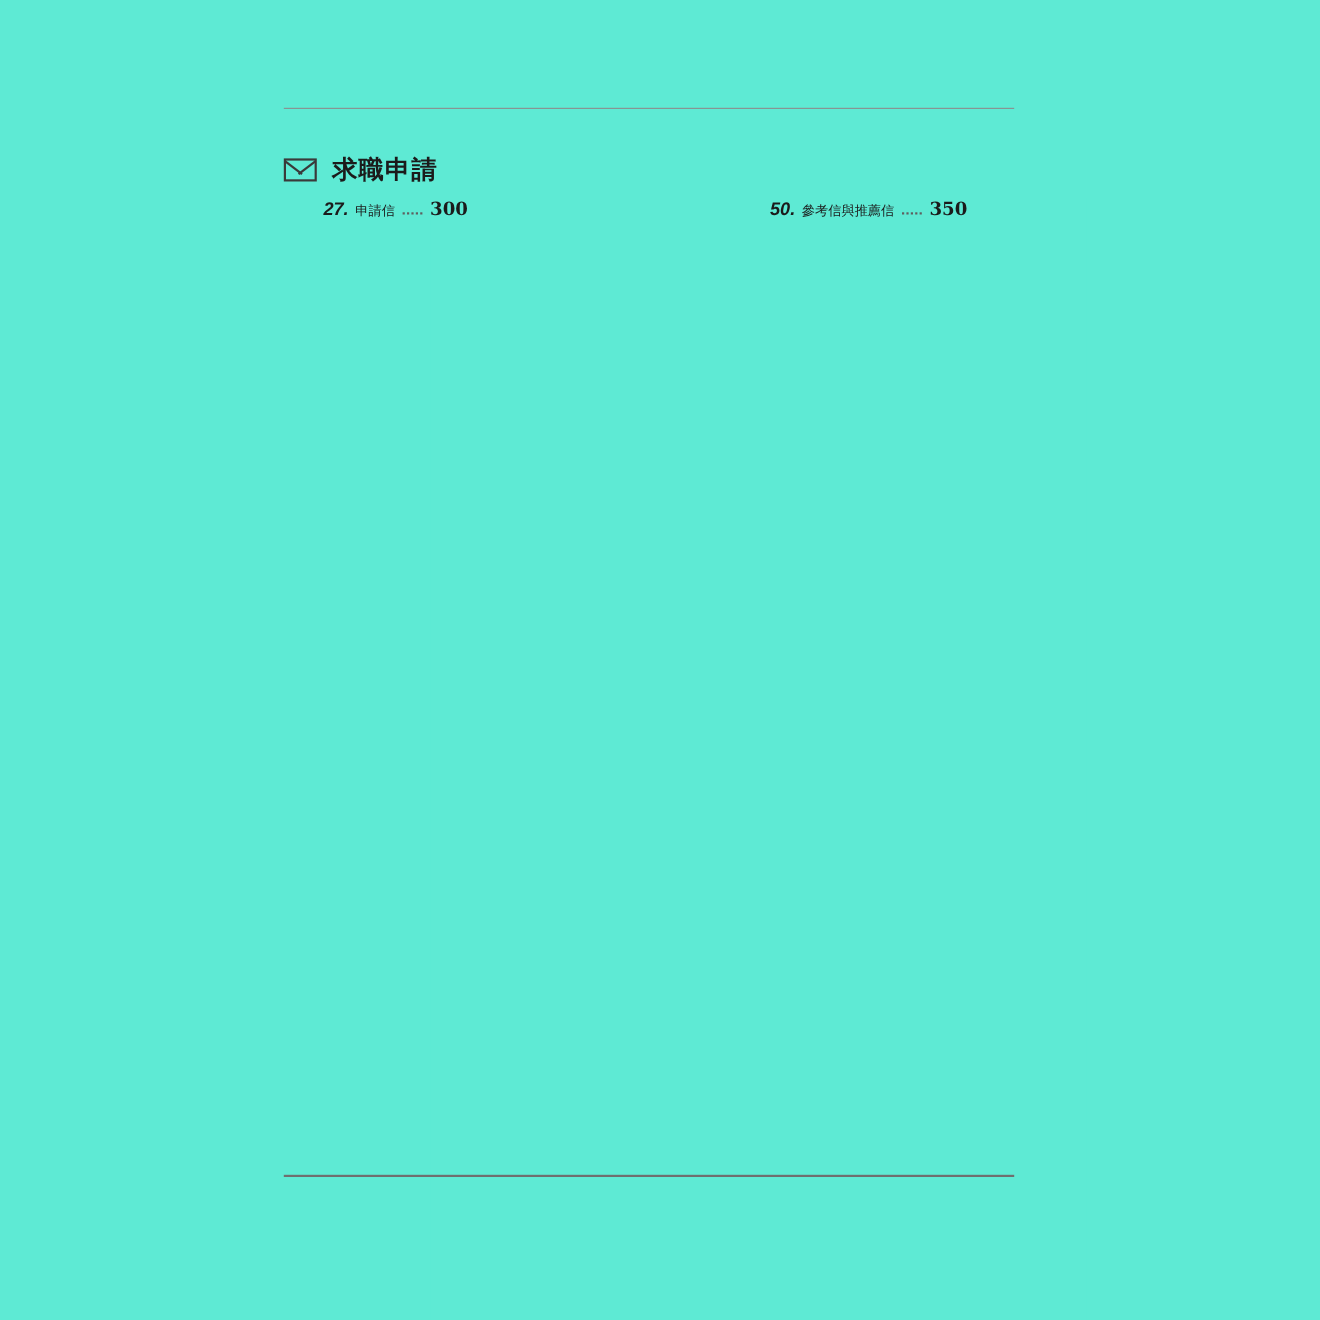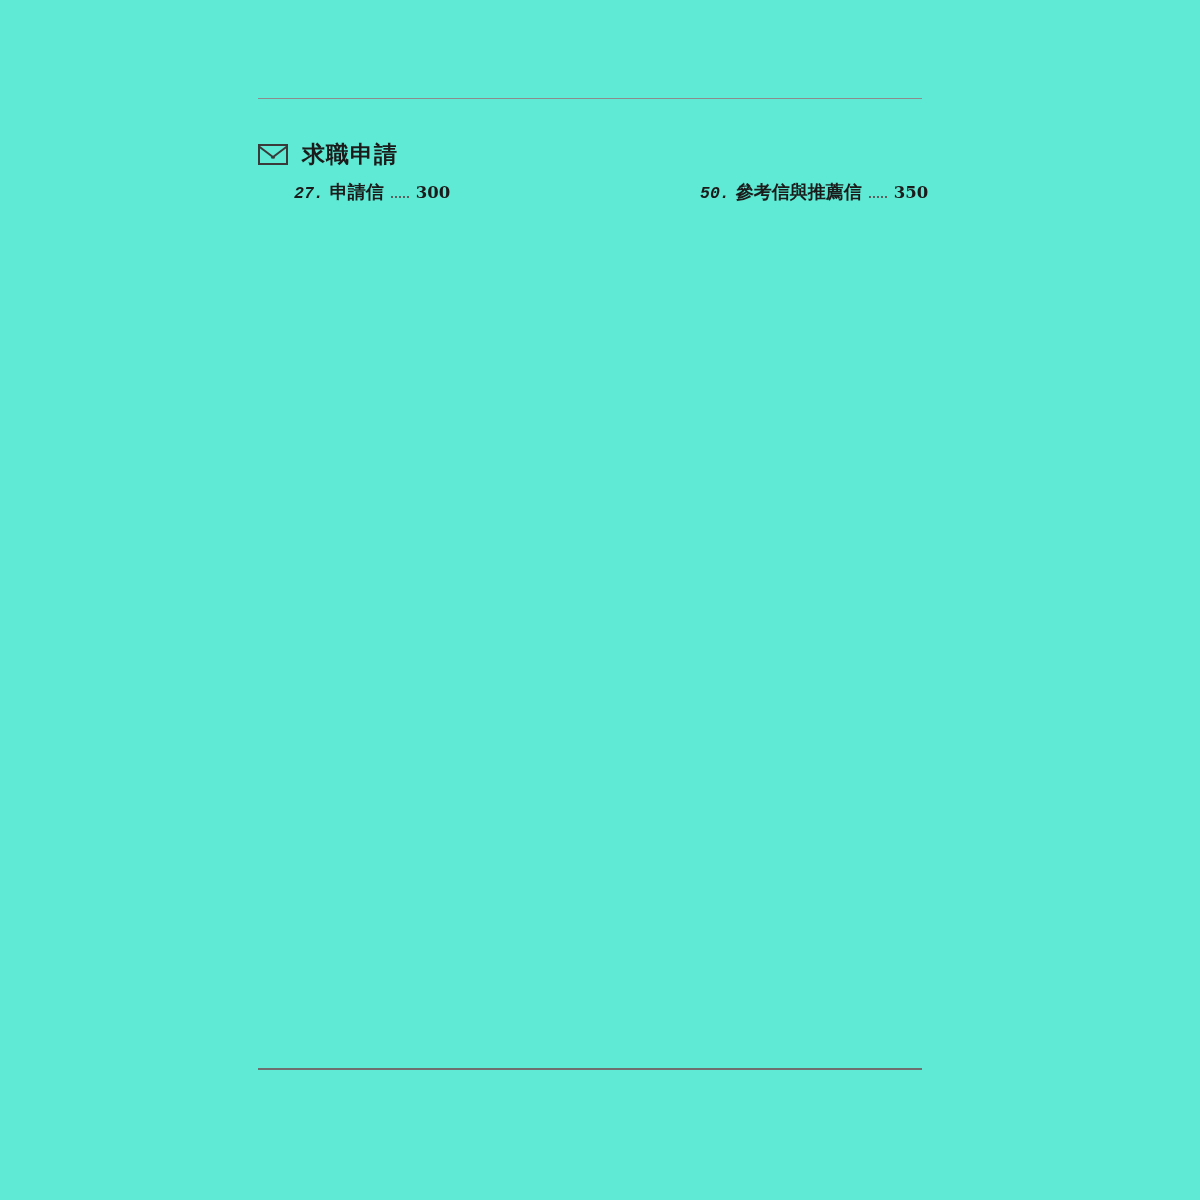--- a/index.html
+++ b/index.html
@@ -106,27 +106,26 @@
   }
   .entry.right {
     margin-left: 118px;
   }
   .entry .num {
     font-style: italic;
     font-weight: bold;
     color: #1b1b1b;
     margin-right: 6px;
     white-space: nowrap;
-    font-family: Liberation Mono, monospace;
+    font-family: Liberation Sans, sans-serif;
   }
   .entry .label {
     color: #1b1b1b;
     white-space: nowrap;
-    font-size: 18px;
-    font-weight: bold;
+    font-size: 12px;
   }
   .entry .dots {
     flex: 1 1 auto;
     border-bottom: 2.2px dotted #5f5f5f;
     margin: 0 7px 4px 7px;
     min-width: 18px;
     height: 1px;
   }
   .entry .page {
     font-weight: bold;

